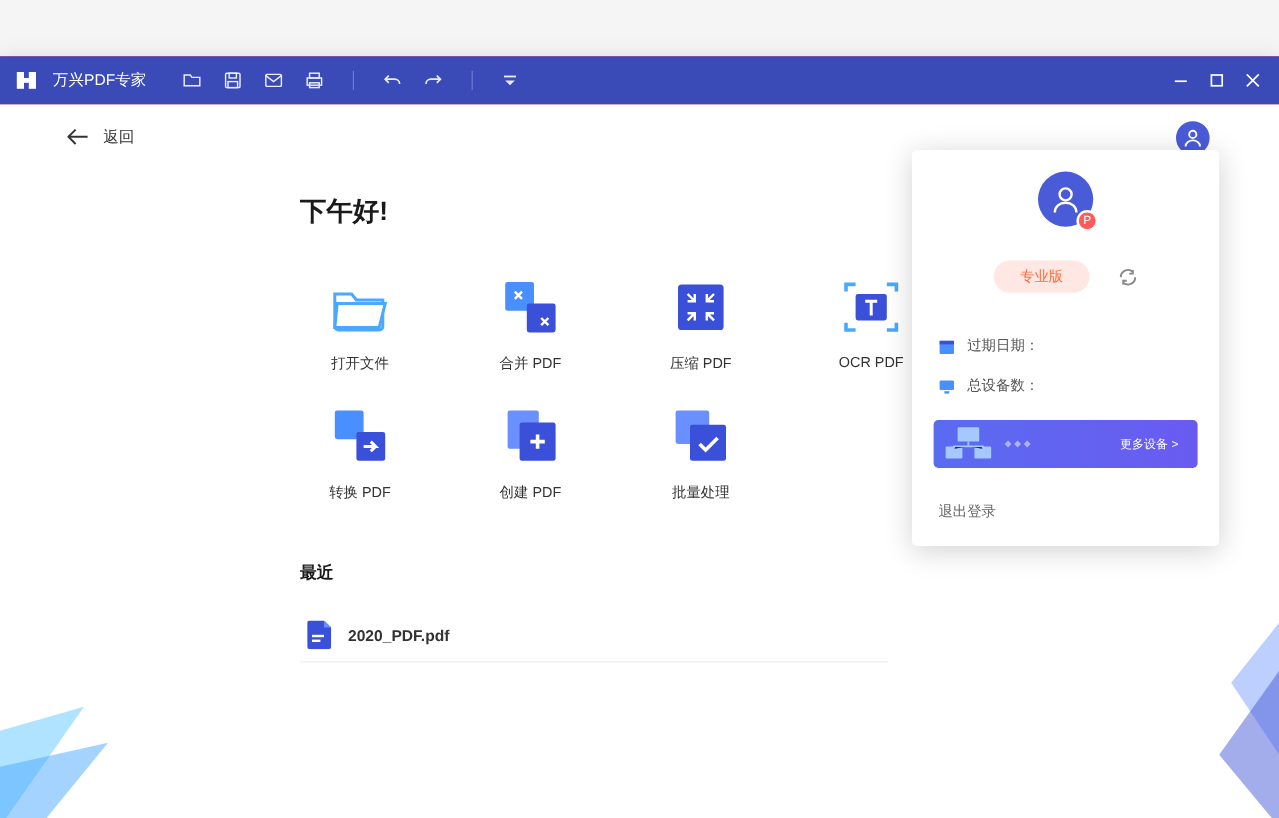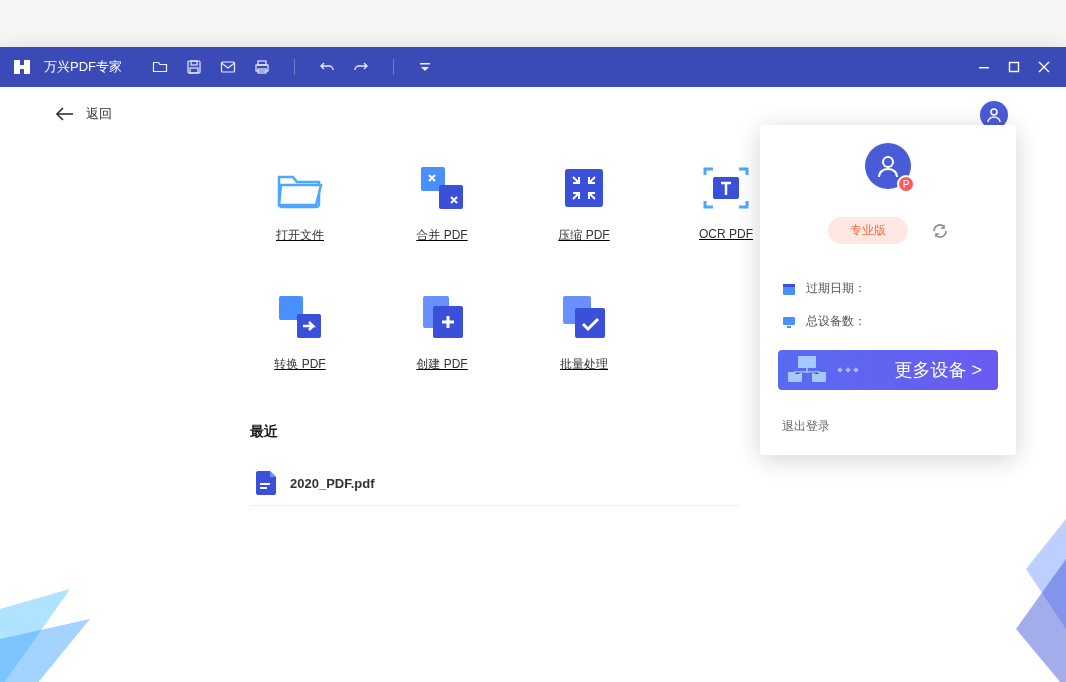--- a/index.html
+++ b/index.html
@@ -9,21 +9,21 @@
 .logo { width: 24px; height: 24px; display: flex; align-items: center; justify-content: center; margin-right: 10px; }
 .app-title { font-size: 13px; margin-right: 30px; }
 .tb-icons { display: flex; gap: 18px; align-items: center; opacity: 0.9; }
 .tb-sep { width: 1px; height: 16px; background: rgba(255,255,255,0.3); margin: 0 6px; }
 .win-controls { margin-left: auto; display: flex; gap: 18px; align-items: center; padding-right: 6px; }
 .content { position: relative; height: 642px; background: #fff; }
 .back-row { display: flex; align-items: center; padding: 18px 0 0 56px; }
 .back-arrow { margin-right: 12px; }
 .back-text { font-size: 13px; color: #333; }
 .greeting { font-size: 22px; font-weight: bold; color: #1a1a1a; margin: 38px 0 0 250px; }
-.actions { display: grid; grid-template-columns: repeat(4, 142px); gap: 48px 0; margin: 40px 0 0 250px; text-decoration: underline; }
+.actions { display: grid; grid-template-columns: repeat(4, 142px); gap: 26px 0; margin: 40px 0 0 250px; }
 .action { display: flex; flex-direction: column; align-items: center; cursor: pointer; width: 100px; }
 .action-icon { width: 50px; height: 50px; display: flex; align-items: center; justify-content: center; margin-bottom: 14px; }
 .action-label { font-size: 12px; color: #333; }
 .recent-title { font-size: 14px; font-weight: bold; color: #1a1a1a; margin: 50px 0 0 250px; }
 .recent-list { margin: 20px 0 0 250px; width: 490px; }
 .recent-item { display: flex; align-items: center; padding: 10px 6px; border-bottom: 1px solid #eee; cursor: pointer; }
 .recent-item .file-icon { margin-right: 14px; }
 .recent-item .file-name { font-size: 13px; color: #333; font-weight: bold; }
 .user-btn { position: absolute; top: 14px; right: 58px; width: 28px; height: 28px; border-radius: 50%; background: #4a5bd8; display: flex; align-items: center; justify-content: center; cursor: pointer; }
 .panel { position: absolute; top: 38px; right: 50px; width: 256px; background: #fff; border-radius: 4px; box-shadow: 0 4px 24px rgba(0,0,0,0.18); padding-bottom: 20px; overflow: hidden; }
@@ -32,21 +32,21 @@
 .panel-header-link { font-size: 12px; color: #4a5bd8; cursor: pointer; }
 .avatar-wrap { display: flex; justify-content: center; margin-top: 18px; position: relative; }
 .avatar { width: 46px; height: 46px; border-radius: 50%; background: #4a5bd8; display: flex; align-items: center; justify-content: center; position: relative; }
 .avatar-badge { position: absolute; right: -4px; bottom: -4px; width: 18px; height: 18px; border-radius: 50%; background: #ff5a5a; color: #fff; font-size: 10px; display: flex; align-items: center; justify-content: center; border: 2px solid #fff; }
 .badge-row { display: flex; justify-content: center; align-items: center; gap: 24px; margin-top: 28px; }
 .pro-badge { background: #ffe8e3; color: #ff6a3d; font-size: 12px; padding: 5px 22px; border-radius: 14px; }
 .refresh { color: #888; cursor: pointer; }
 .info-rows { padding: 36px 38px 0 22px; }
 .info-row { display: flex; align-items: center; font-size: 12px; color: #555; margin-bottom: 16px; }
 .info-row .ir-icon { margin-right: 10px; }
-.more-devices { margin: 20px 18px 0 18px; height: 40px; background: linear-gradient(90deg, #5a6bf0, #6a5bf0); border-radius: 4px; display: flex; align-items: center; justify-content: flex-end; padding: 0 16px; color: #fff; font-size: 18px; cursor: pointer; position: relative; }
+.more-devices { margin: 20px 18px 0 18px; height: 40px; background: linear-gradient(90deg, #5a6bf0, #6a5bf0); border-radius: 4px; display: flex; align-items: center; justify-content: flex-end; padding: 0 16px; color: #fff; font-size: 10px; cursor: pointer; position: relative; }
 .more-devices .dev-icon { position: absolute; left: 8px; top: 4px; }
 .more-devices .dots { position: absolute; left: 60px; top: 50%; transform: translateY(-50%); display: flex; gap: 4px; }
 .more-devices .dots span { width: 4px; height: 4px; background: rgba(255,255,255,0.5); transform: rotate(45deg); }
 .logout { font-size: 12px; color: #666; margin: 28px 0 0 22px; cursor: pointer; }
 .corner-bl { position: absolute; left: 0; bottom: 0; }
 .corner-br { position: absolute; right: 0; bottom: 40px; }
 svg { display: block; }
 </style>
 </head>
 <body>
@@ -133,20 +133,21 @@
     <div class="back-row">
       <span class="back-arrow">
           <svg width="18" height="14" viewBox="0 0 18 14" fill="none" stroke="#333" stroke-width="1.6">
             <path d="M7 1L1 7l6 6"></path>
             <path d="M1 7h16"></path>
           </svg>
         </span>
       <span class="back-text">返回</span>
     </div>
 
+    <div class="greeting">下午好!</div>
 
     <div class="actions">
       <div class="action">
         <div class="action-icon">
           <svg width="50" height="42" viewBox="0 0 50 42">
               <path d="M4 10h14l4 5h22v22a3 3 0 01-3 3H7a3 3 0 01-3-3V10z" fill="#fff" stroke="#4aa8ff" stroke-width="2.5"></path>
               <path d="M6 18h40l-5 20H4l2-20z" fill="#fff" stroke="#4aa8ff" stroke-width="2.5"></path>
             </svg>
         </div>
         <div class="action-label">打开文件</div>

